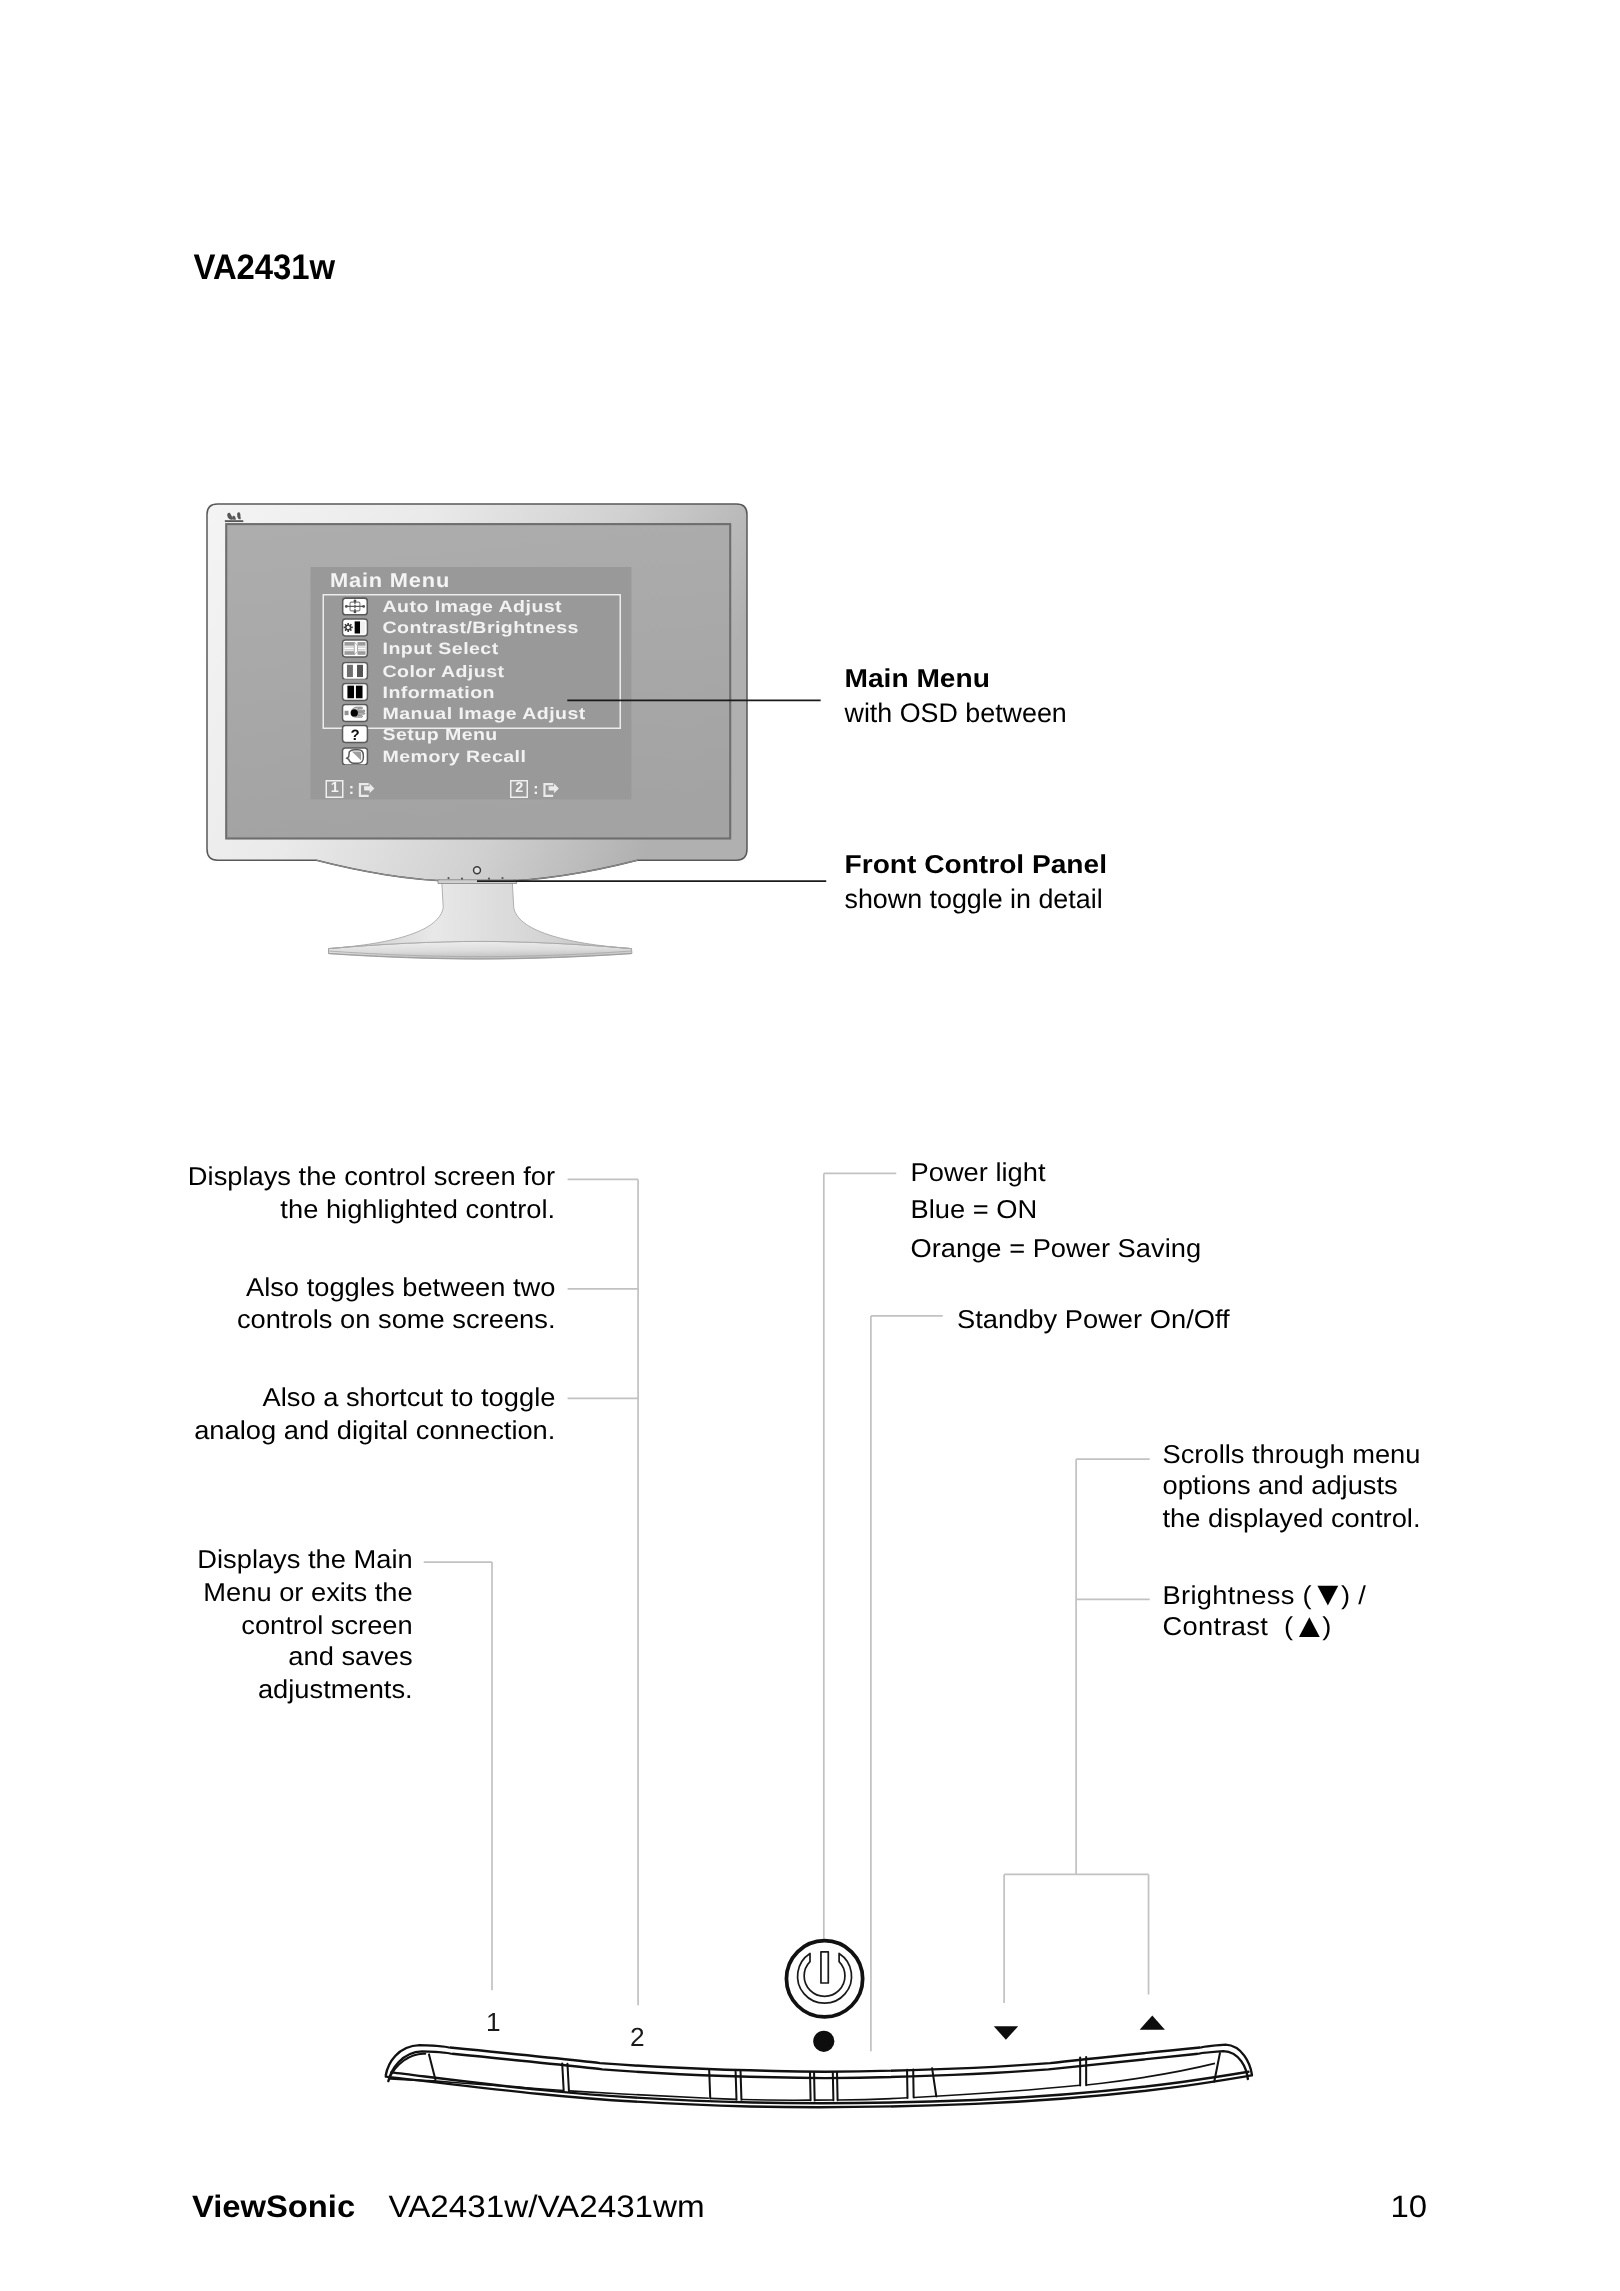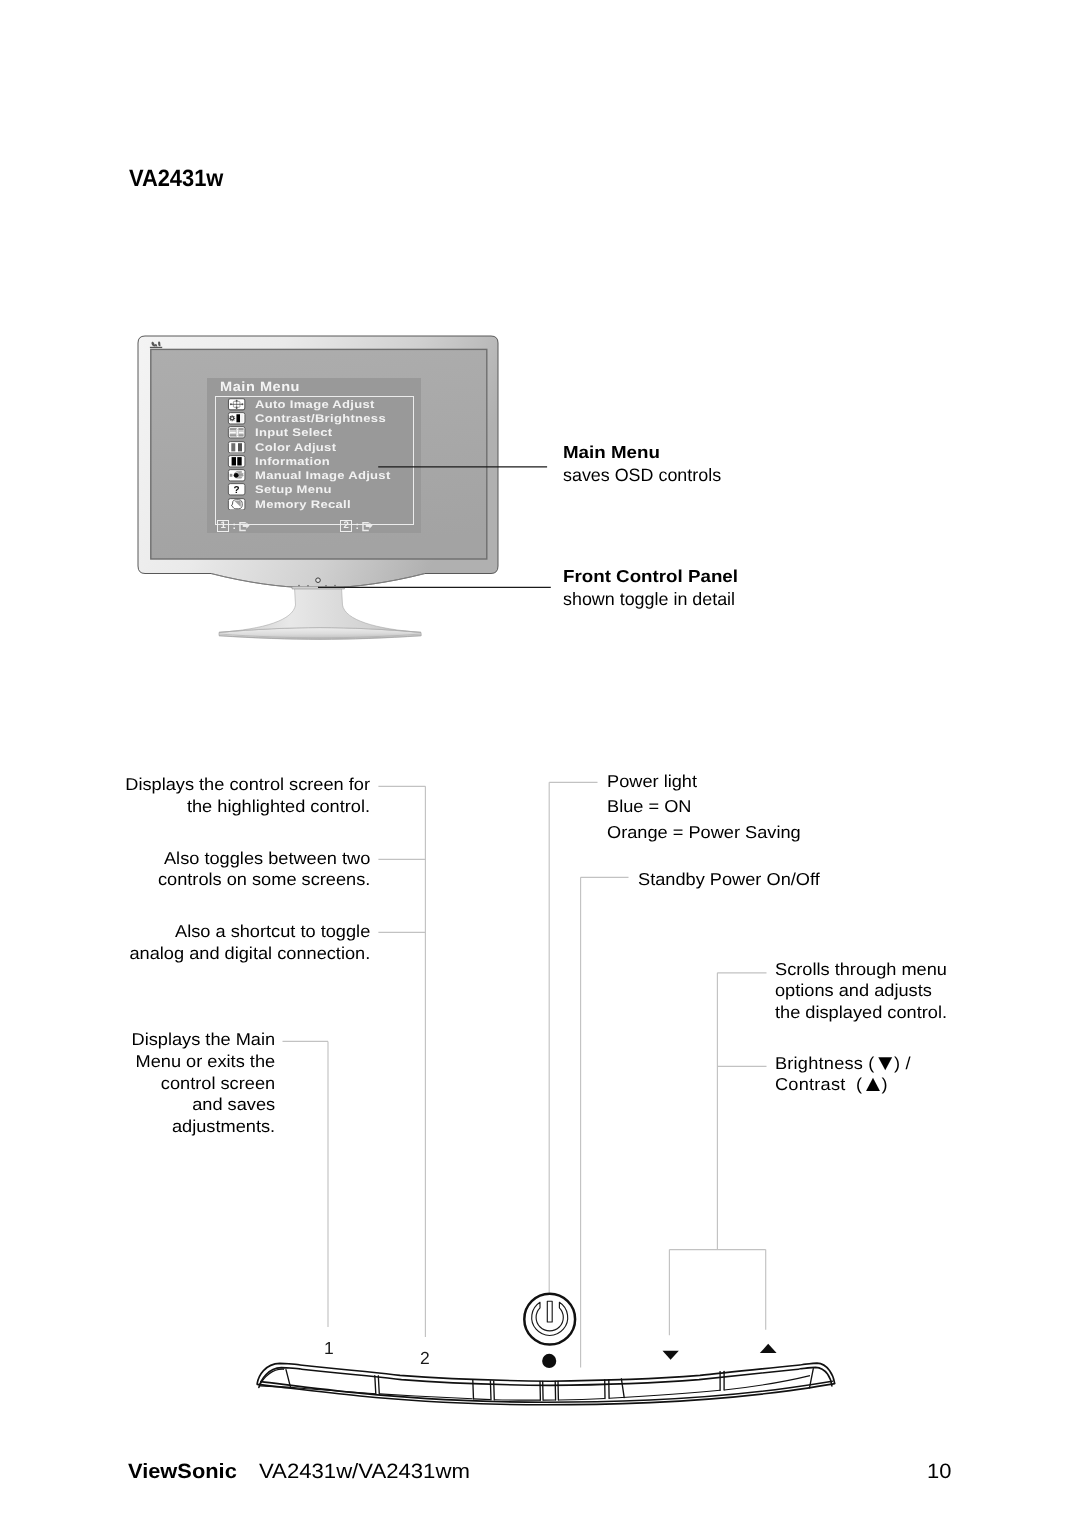--- a/index.html
+++ b/index.html
@@ -37,21 +37,21 @@
                transform:scaleX(1.06);transform-origin:0 50%;}
   .pnum{position:absolute;font-size:17.5px;color:#1a1a1a;}
   #panel{position:absolute;left:240px;top:1230px;}
 
   
   #osd{position:absolute;left:207px;top:362.5px;width:214px;height:155.5px;
        background:#999999;}
   #osd-heading{position:absolute;left:13.2px;top:1.6px;font-size:13.35px;font-weight:bold;
                color:#f4f4f4;line-height:16px;letter-spacing:0.5px;
                transform:scaleX(1.09);transform-origin:0 50%;}
-  #osd-list{position:absolute;left:8.4px;top:18.1px;width:198.6px;height:129px;
+  #osd-list{position:absolute;left:8.4px;top:18.1px;width:198.6px;height:90px;
             border:1.55px solid #ececec;box-sizing:border-box;}
   .osd-row{position:absolute;left:0;height:14.2px;}
   .osd-ic{position:absolute;left:11.1px;width:19.3px;height:12.6px;line-height:0;}
   .osd-lb{position:absolute;left:38.7px;top:0;font-size:11px;font-weight:bold;color:#f2f2f2;
           line-height:14.2px;letter-spacing:0.25px;white-space:nowrap;
           transform:scaleX(1.185);transform-origin:0 50%;}
   .osd-ic svg{width:100%;height:100%;display:block;}
   #osd-hints{position:absolute;left:10.4px;top:142.8px;height:12px;}
   .hint{position:absolute;display:flex;align-items:center;top:0;}
   .hint{left:0;}
@@ -330,21 +330,21 @@
   <div class="note" id="nr2" style="left:775px;top:943.5px;"><span>Scrolls through menu</span><br><span>options and adjusts</span><br><span>the displayed control.</span></div>
   <div class="note" id="nr3" style="left:775px;top:1037.5px;"><span class="tri">Brightness (<span class="bigtri">▼</span>) /</span><br><span class="tri">Contrast  (<span class="bigtri">▲</span>)</span></div>
 
   <svg id="callout-lines-top" style="position:absolute;left:300px;top:440px;" width="280" height="150">
     <path d="M 78.2 11.9 L 247.1 11.9" stroke="#1a1a1a" stroke-width="1.25" fill="none"></path>
     <path d="M 18 132.4 L 250.8 132.4" stroke="#1a1a1a" stroke-width="1.25" fill="none"></path>
   </svg>
 
   <div class="co" id="co-main-menu" style="left:563px;top:427px;">
     <div class="co-title">Main Menu</div>
-    <div class="co-sub">saves OSD controls</div>
+    <div class="co-sub">with OSD between</div>
   </div>
   <div class="co" id="co-front-panel" style="left:563px;top:551px;">
     <div class="co-title">Front Control Panel</div>
     <div class="co-sub">shown toggle in detail</div>
   </div>
 
   <svg id="panel" style="position:absolute;left:250px;top:1260px;" width="610" height="145">
     <g fill="none" stroke="#111" stroke-width="1.6" stroke-linejoin="round" stroke-linecap="round">
 
       <path d="M 7.2 108.4 C 8.6 100.5 15.0 88.9 29.8 88.4

